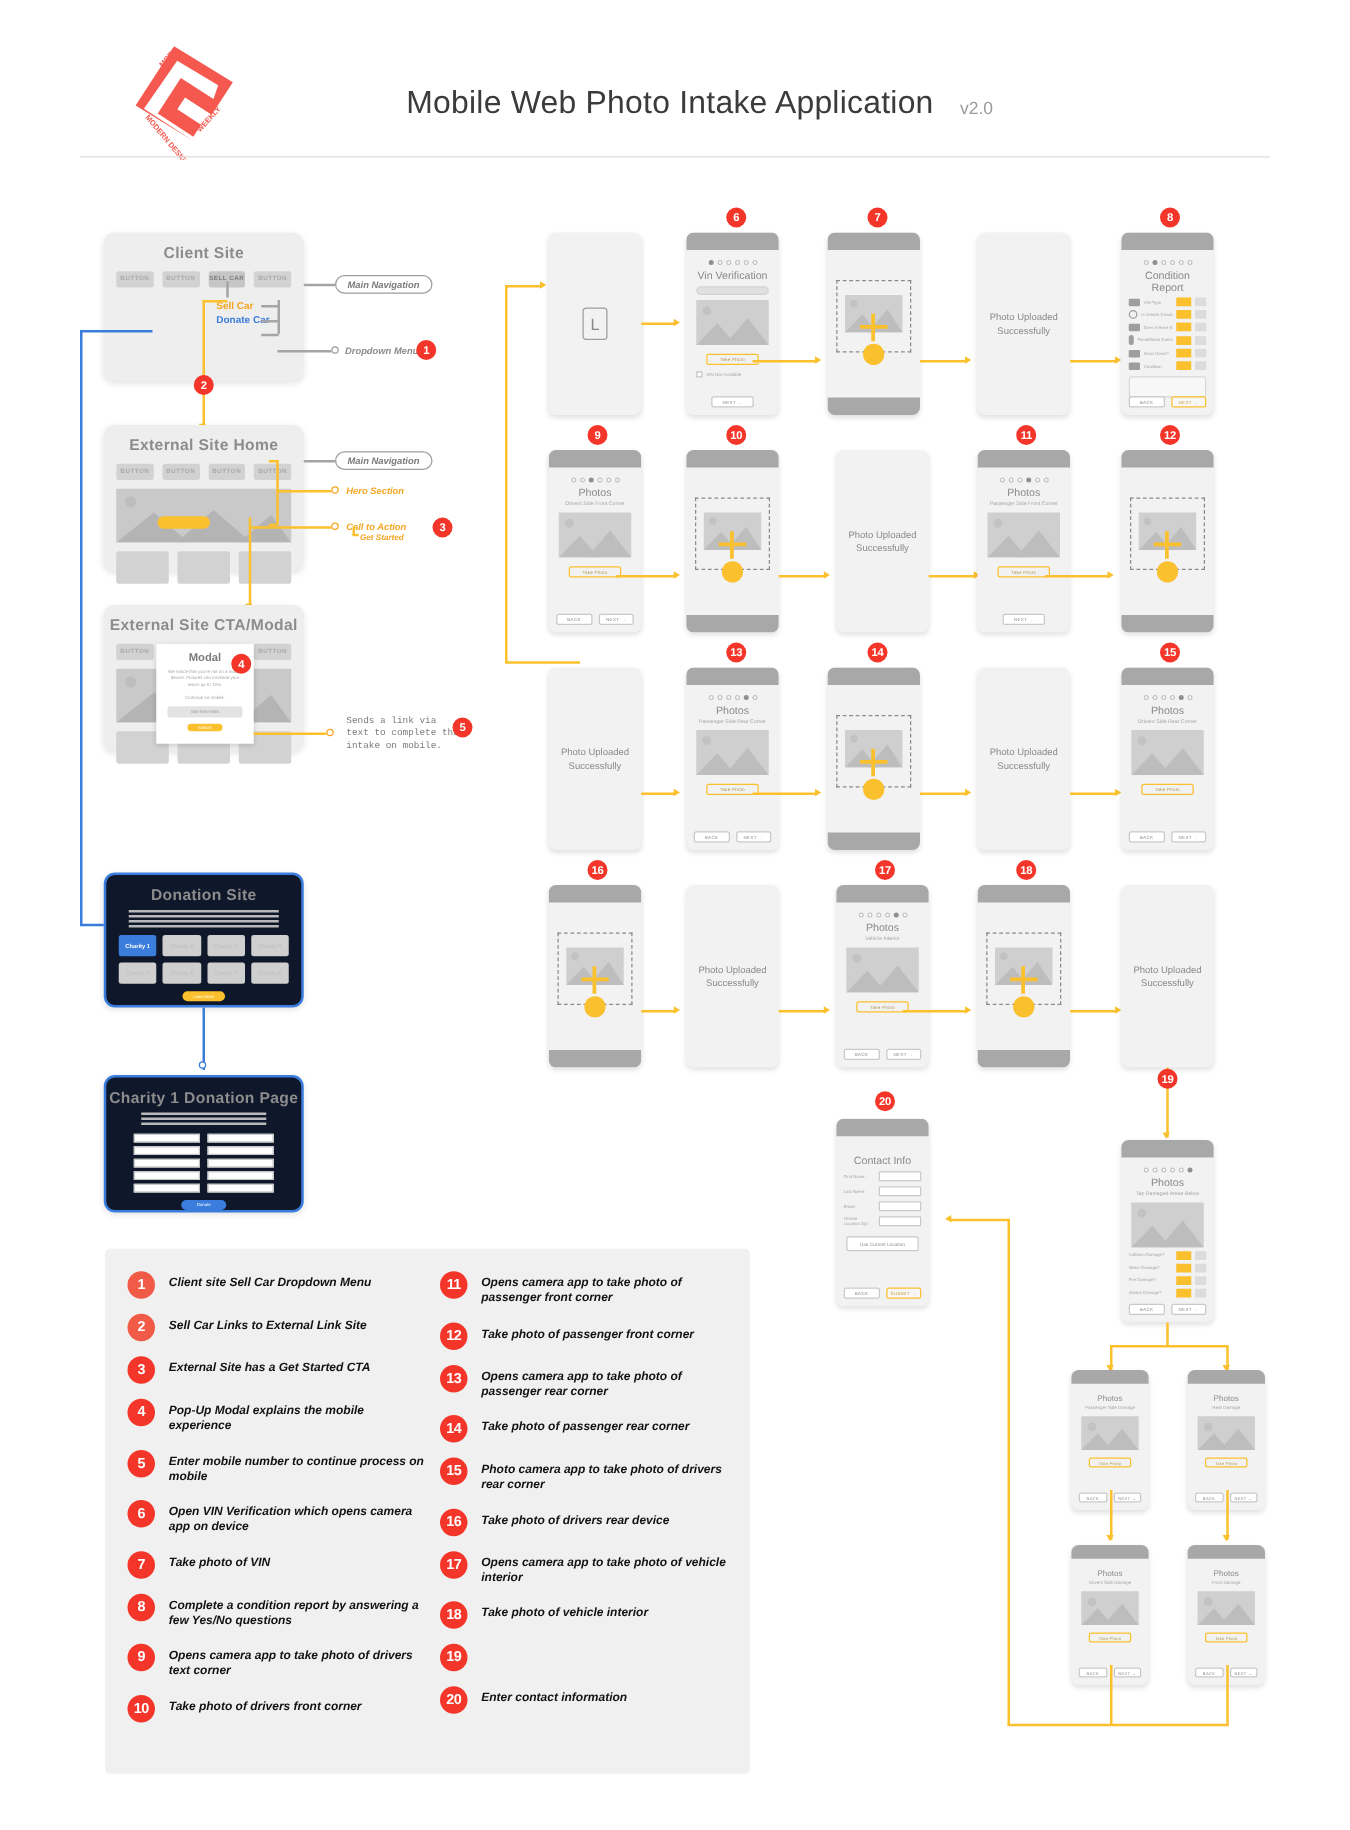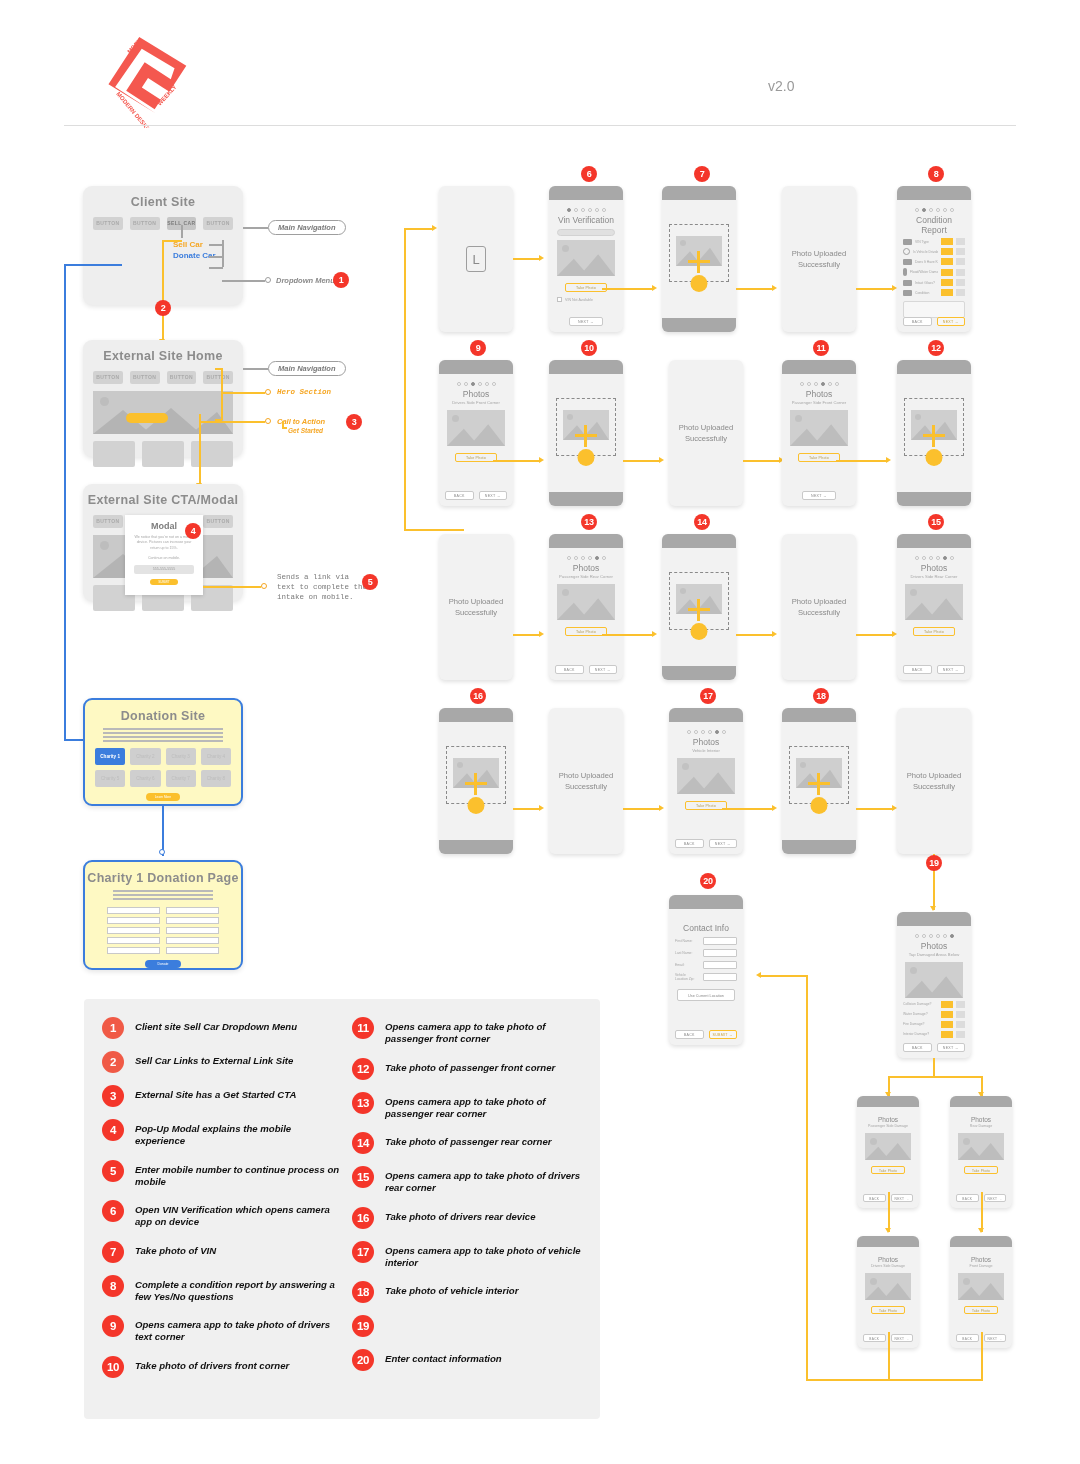--- a/index.html
+++ b/index.html
@@ -29,21 +29,21 @@
     position: absolute; left: 64px; top: 125px; width: 952px; height: 1px;
     background: #dddddd;
   }
 
   
   .wcard {
     position: absolute; background: #eeeeee;
     border-radius: 9px;
     box-shadow: 0 2px 5px rgba(0,0,0,.10);
   }
-  .wcard.blue { border: 2px solid #3b7ddd; background: #fef9c3; }
+  .wcard.blue { border: 2px solid #3b7ddd; background: #0f172a; }
   .wcard-title {
     text-align: center; font-size: 12.5px; color: #8c8c8c;
     font-weight: 700; letter-spacing: .3px; padding-top: 9px;
   }
   .navrow { display: flex; gap: 7px; justify-content: center; padding: 8px 10px 0; }
   .navbtn {
     flex: 1; height: 13px; background: #d2d2d2; border-radius: 2px;
     font-size: 5px; color: #aaa; text-align: center; line-height: 13px;
     letter-spacing: .4px; font-weight: 700;
   }
@@ -265,20 +265,21 @@
         <g transform="rotate(-12 52 50)">
           <path d="M52 8 L92 46 L70 68 L52 50 L44 58 L60 74 L52 82 L28 58 L52 34 L74 56 L80 46 L52 20 L18 52 L52 86 L12 48 Z" fill="#f4584f"></path>
         </g>
         <g fill="#f4584f" font-size="6" font-family="Liberation Sans, sans-serif" font-weight="700">
           <text x="34" y="26" transform="rotate(-48 34 26)">MGFX</text>
           <text x="20" y="66" transform="rotate(50 20 66)">MODERN DESIGN</text>
           <text x="64" y="78" transform="rotate(-48 64 78)">WEEKLY</text>
         </g>
       </svg>
     </div>
+    <div class="title-main">Mobile Web Photo Intake Application</div>
     <div class="title-ver">v2.0</div>
     <div class="header-rule"></div>
   </div>
 
   <div class="wcard" style="left:83px; top:186px; width:160px; height:119px;">
     <div class="wcard-title">Client Site</div>
     <div class="navrow">
       <div class="navbtn">BUTTON</div>
       <div class="navbtn">BUTTON</div>
       <div class="navbtn active">SELL CAR</div>
@@ -328,21 +329,21 @@
     </div>
   </div>
   <div class="ln gray h" style="left:243px; top:368px; width:25px;"></div>
   <div class="anno-pill" style="left:268px; top:361px;">Main Navigation</div>
 
   <div class="ln v" style="left:221px; top:368px; height:52px;"></div>
   <div class="ln h" style="left:215px; top:368px; width:7px;"></div>
   <div class="ln h" style="left:215px; top:419px; width:7px;"></div>
   <div class="ln h" style="left:221px; top:392px; width:44px;"></div>
   <div class="dot-open gold" style="left:265px; top:389px;"></div>
-  <div class="anno-text gold" style="left:277px; top:388px;font-family:Liberation Mono, monospace;">Hero Section</div>
+  <div class="anno-text gold" style="left:277px; top:388px;">Hero Section</div>
 
   <div class="ln v" style="left:199px; top:414px; height:28px;"></div>
   <div class="ln h" style="left:199px; top:421px; width:66px;"></div>
   <div class="dot-open gold" style="left:265px; top:418px;"></div>
   <div class="anno-text gold" style="left:277px; top:417px;">Call to Action</div>
   <div class="anno-text gold" style="left:288px; top:427px; font-size:6.5px;">Get Started</div>
   <div class="ln h" style="left:282px; top:427px; width:5px;"></div>
   <div class="ln v" style="left:282px; top:421px; height:7px;"></div>
   <div class="badge" style="left:346px; top:414px;">3</div>
 
@@ -1098,21 +1099,21 @@
       <div class="lg-item">
           <div class="lg-num">13</div>
           <div class="lg-txt">Opens camera app to take photo of passenger rear corner</div>
         </div>
       <div class="lg-item">
           <div class="lg-num">14</div>
           <div class="lg-txt">Take photo of passenger rear corner</div>
         </div>
       <div class="lg-item">
           <div class="lg-num">15</div>
-          <div class="lg-txt">Opens camera app to take photo of drivers rear corner</div>
+          <div class="lg-txt">Photo camera app to take photo of drivers rear corner</div>
         </div>
       <div class="lg-item">
           <div class="lg-num">16</div>
           <div class="lg-txt">Take photo of drivers rear device</div>
         </div>
       <div class="lg-item">
           <div class="lg-num">17</div>
           <div class="lg-txt">Opens camera app to take photo of vehicle interior</div>
         </div>
       <div class="lg-item">

